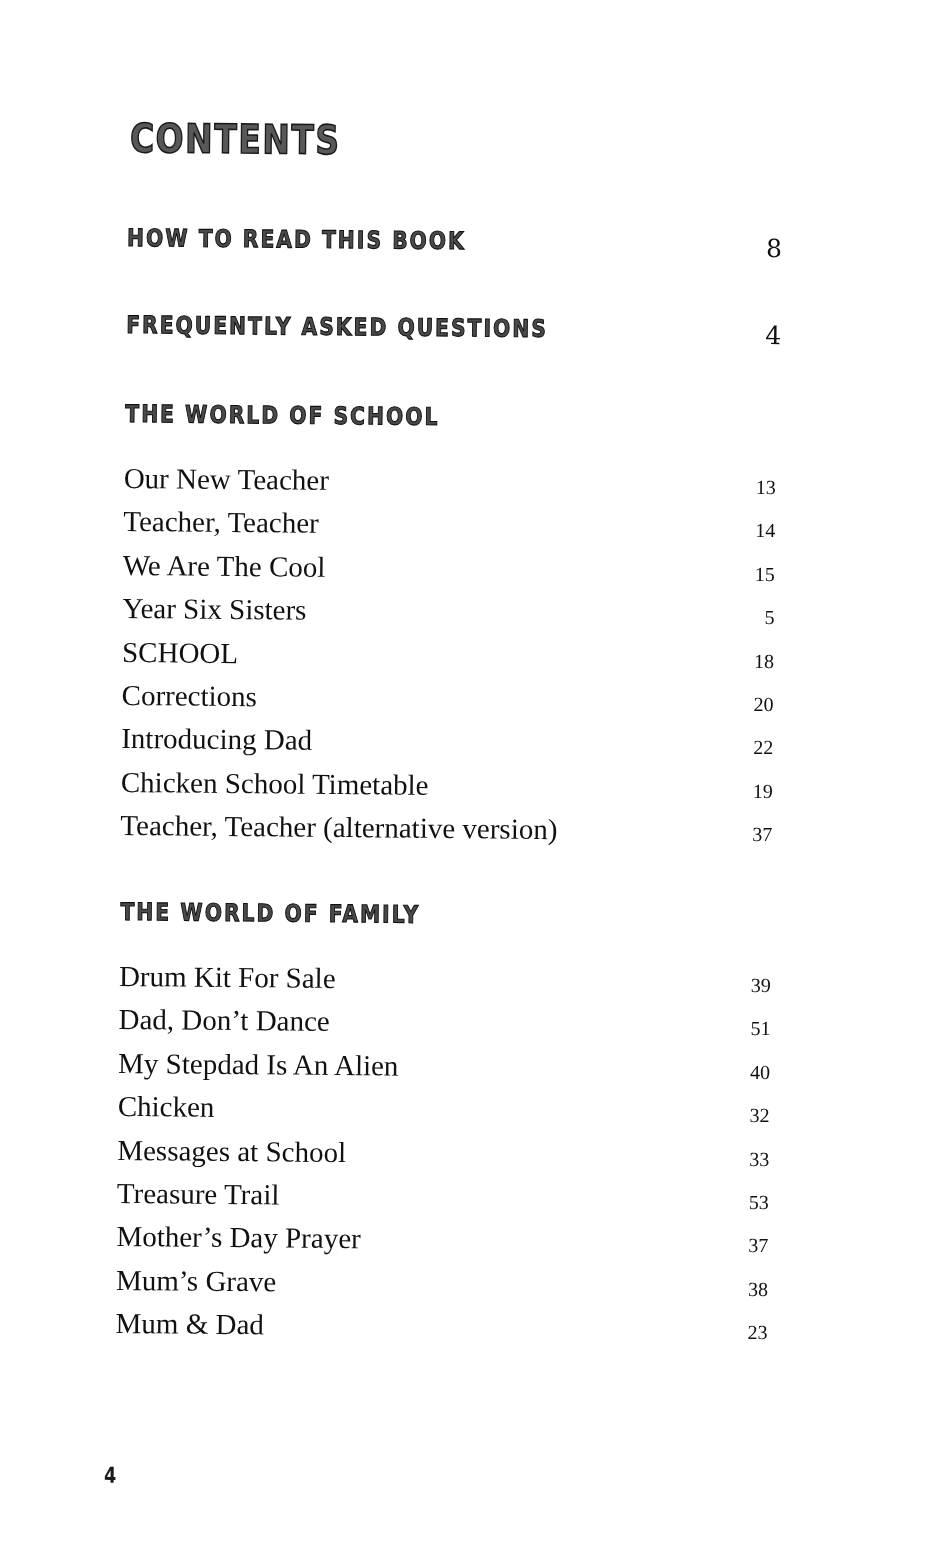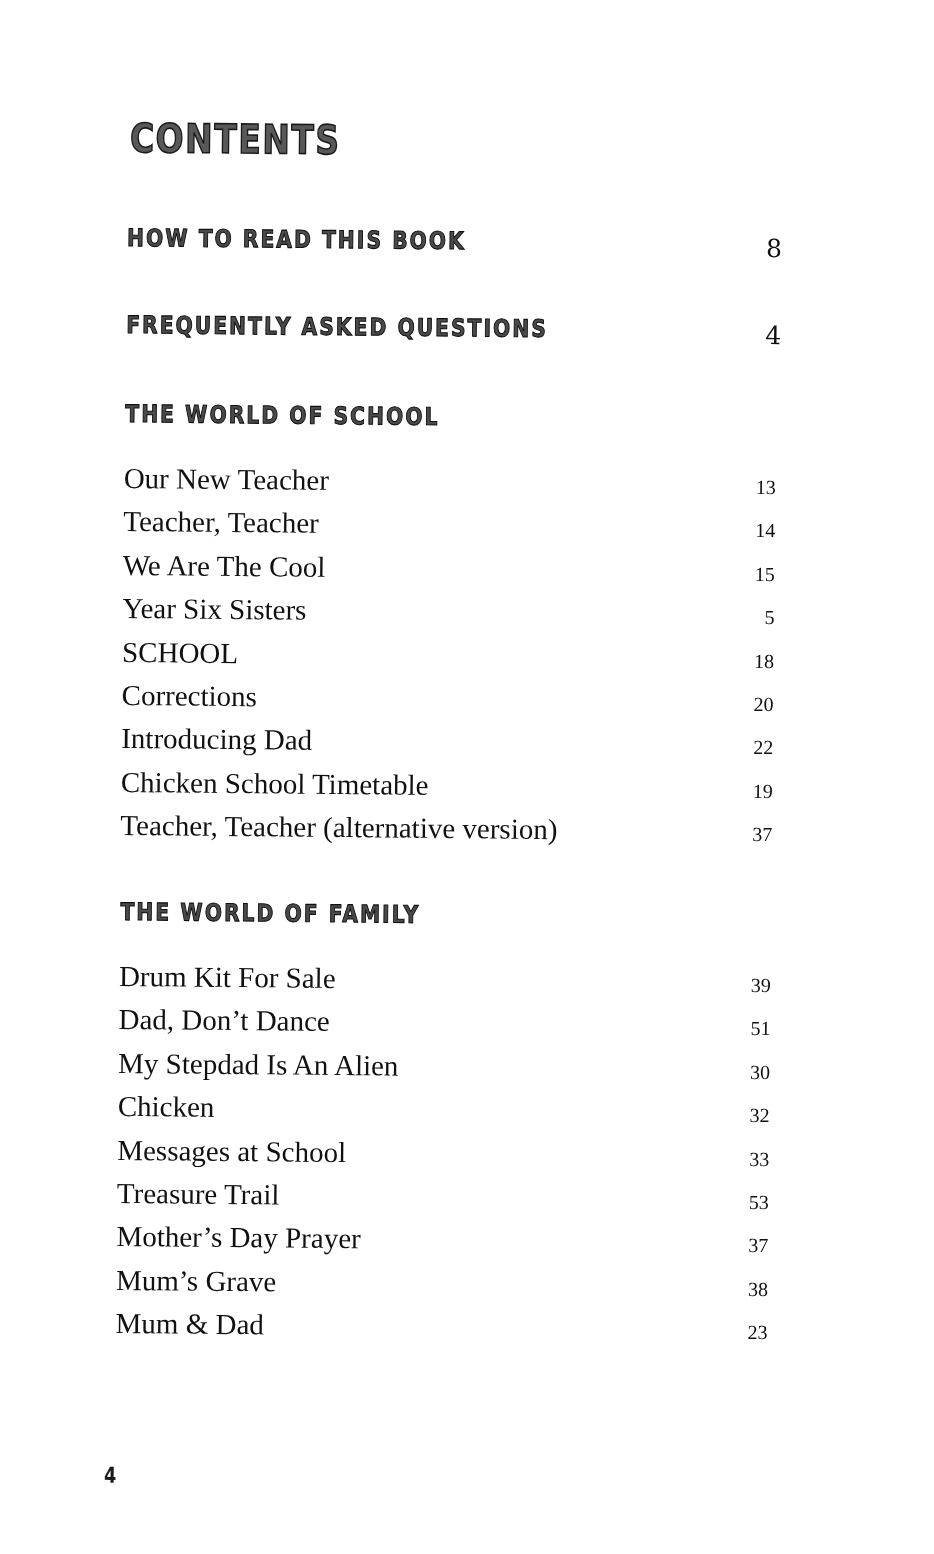--- a/index.html
+++ b/index.html
@@ -169,21 +169,21 @@
     <div class="entry">
       <span class="label">Drum Kit For Sale</span>
       <span class="num">39</span>
     </div>
     <div class="entry">
       <span class="label">Dad, Don’t Dance</span>
       <span class="num">51</span>
     </div>
     <div class="entry">
       <span class="label">My Stepdad Is An Alien</span>
-      <span class="num">30</span>
+      <span class="num">40</span>
     </div>
     <div class="entry">
       <span class="label">Chicken</span>
       <span class="num">32</span>
     </div>
     <div class="entry">
       <span class="label">Messages at School</span>
       <span class="num">33</span>
     </div>
     <div class="entry">

